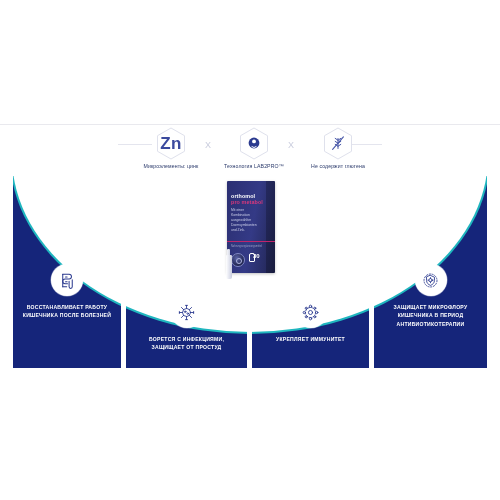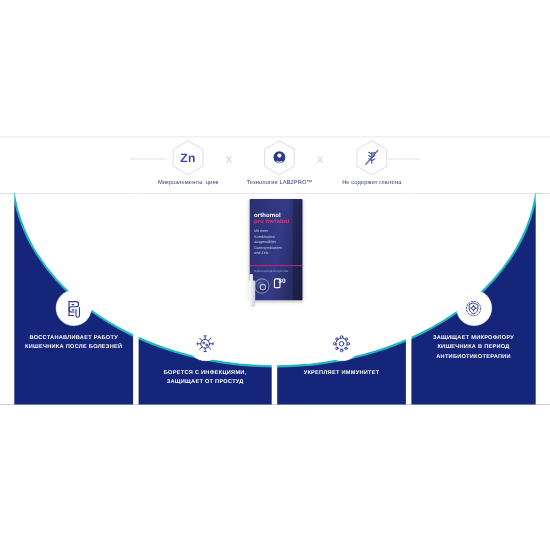--- a/index.html
+++ b/index.html
@@ -31,21 +31,21 @@
   .hex-item.b{left:211px;}
   .hex-item.c{left:295px;}
 
   .hex{
     position:relative;width:30px;height:33px;margin-top:1px;
     display:flex;align-items:center;justify-content:center;
   }
   .hex svg{position:absolute;left:0;top:0;}
   .hex .glyph{
     position:relative;z-index:2;
-    font-size:11px;font-weight:700;color:#3b4a9e;letter-spacing:.3px;
+    font-size:17px;font-weight:700;color:#3b4a9e;letter-spacing:.3px;
     font-family:"Liberation Sans",sans-serif;
   }
   .hex-label{
     margin-top:3px;
     font-size:5.2px;
     color:#2b3a6b;
     white-space:nowrap;
     letter-spacing:.1px;
     text-align:center;
   }

